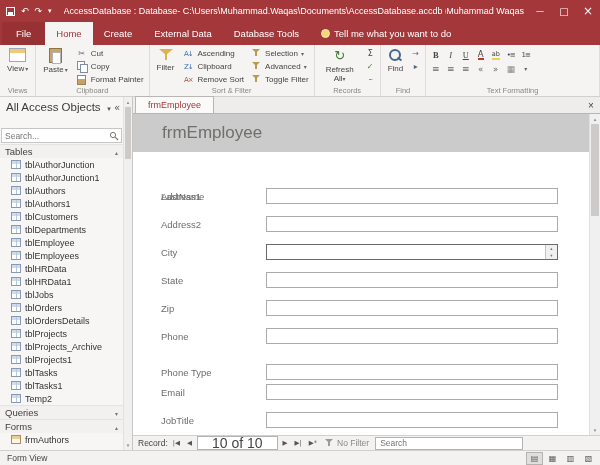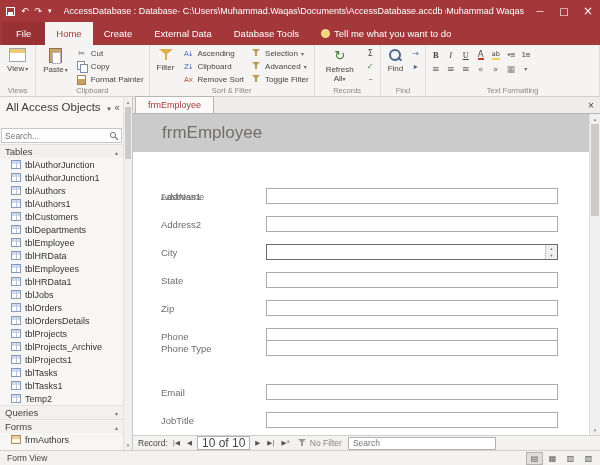--- a/index.html
+++ b/index.html
@@ -151,21 +151,21 @@
 .vscroll .sb-thumb{height:92px;}
 
 
 .recordbar{height:15px;flex:0 0 auto;background:#f3f2f1;border-top:1px solid #d2d0ce;display:flex;align-items:center;padding-left:5px;font-size:8.5px;color:#444;gap:3px;}
 .rec-btn{display:inline-flex;align-items:center;justify-content:center;height:13px;padding:0 2px;color:#555;font-size:6.5px;}
 .rb-first::before{content:"|◀";}
 .rb-prev::before{content:"◀";}
 .rb-next::before{content:"▶";}
 .rb-last::before{content:"▶|";}
 .rb-new::before{content:"▶*";}
-.rec-count{height:14px;min-width:52px;border:1px solid #b5b3b1;background:#fff;display:inline-flex;align-items:center;padding:0 4px;font-size:12px;}
+.rec-count{height:14px;min-width:52px;border:1px solid #b5b3b1;background:#fff;display:inline-flex;align-items:center;padding:0 14px;font-size:14px;}
 .rec-filter{display:inline-flex;align-items:center;gap:3px;color:#8a8886;margin-left:3px;}
 .rec-search{height:13px;width:148px;border:1px solid #b5b3b1;background:#fff;font-size:8.5px;padding:0 4px;outline:none;color:#555;margin-left:3px;font-family:inherit;}
 
 
 .statusbar{height:15px;flex:0 0 auto;background:#f3f2f1;border-top:1px solid #d2d0ce;display:flex;align-items:center;padding:0 3px 0 7px;font-size:8.5px;color:#444;}
 .sb-right{margin-left:auto;display:flex;align-items:center;}
 .numlock{margin-right:54px;margin-top:35px;}
 .sb-views{display:flex;gap:1px;}
 .sb-view-btn{width:17px;height:13px;display:flex;align-items:center;justify-content:center;font-size:8px;color:#555;border:1px solid transparent;}
 .sb-view-btn.active{background:#e0dedc;border-color:#b5b3b1;}
@@ -415,25 +415,25 @@
             <div class="nav-item">
               <span class="obj-icon table-icon"></span>
               <span>tblDepartments</span>
             </div>
             <div class="nav-item">
               <span class="obj-icon table-icon"></span>
               <span>tblEmployee</span>
             </div>
             <div class="nav-item">
               <span class="obj-icon table-icon"></span>
+              <span>tblEmployees</span>
+            </div>
+            <div class="nav-item">
+              <span class="obj-icon table-icon"></span>
               <span>tblHRData</span>
-            </div>
-            <div class="nav-item">
-              <span class="obj-icon table-icon"></span>
-              <span>tblEmployees</span>
             </div>
             <div class="nav-item">
               <span class="obj-icon table-icon"></span>
               <span>tblHRData1</span>
             </div>
             <div class="nav-item">
               <span class="obj-icon table-icon"></span>
               <span>tblJobs</span>
             </div>
             <div class="nav-item">
@@ -526,21 +526,21 @@
                 <input style="">
               </div>
               <div class="frow" style="top: 148px;">
                 <label>Zip</label>
                 <input style="">
               </div>
               <div class="frow" style="top: 176px;">
                 <label>Phone</label>
                 <input style="">
               </div>
-              <div class="frow" style="top: 188px;">
+              <div class="frow" style="top: 212px;">
                 <label>Phone Type</label>
                 <input style="">
               </div>
               <div class="frow" style="top: 232px;">
                 <label>Email</label>
                 <input style="">
               </div>
               <div class="frow" style="top: 260px;">
                 <label>JobTitle</label>
                 <input style="">

